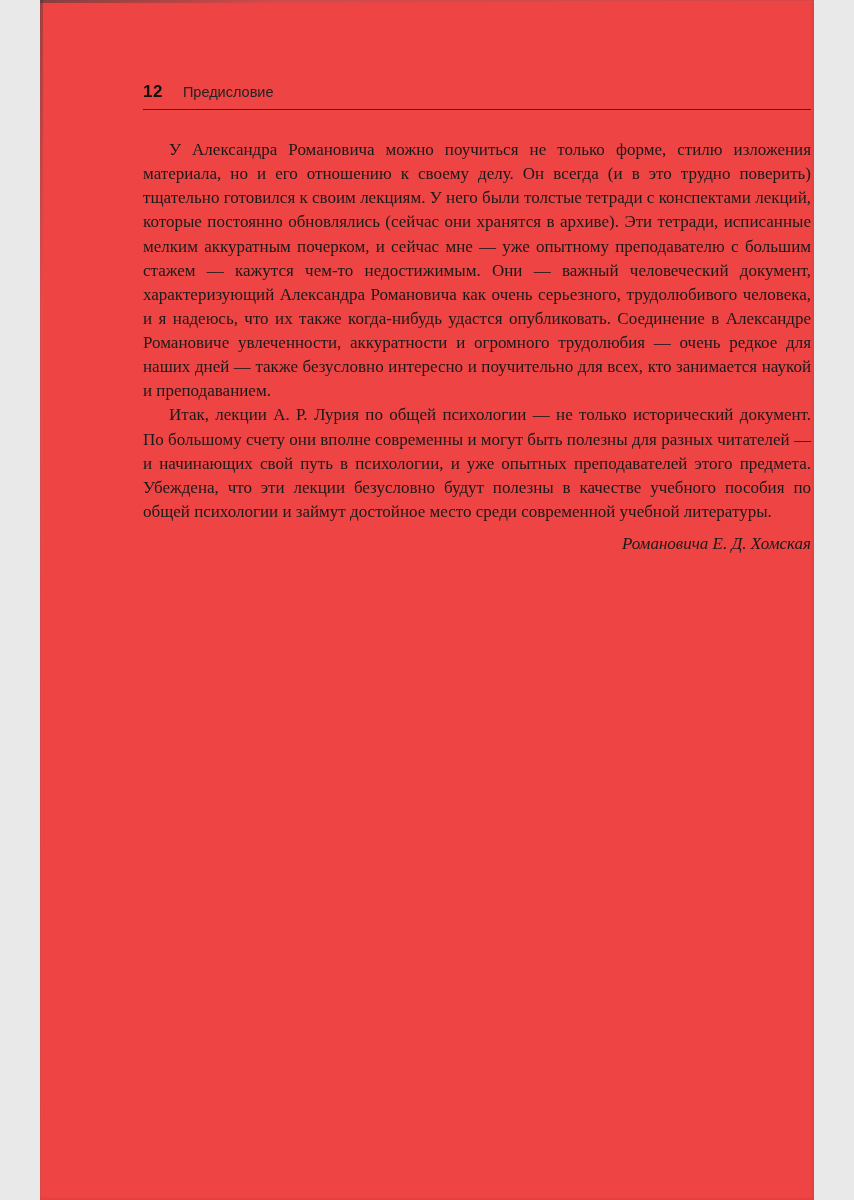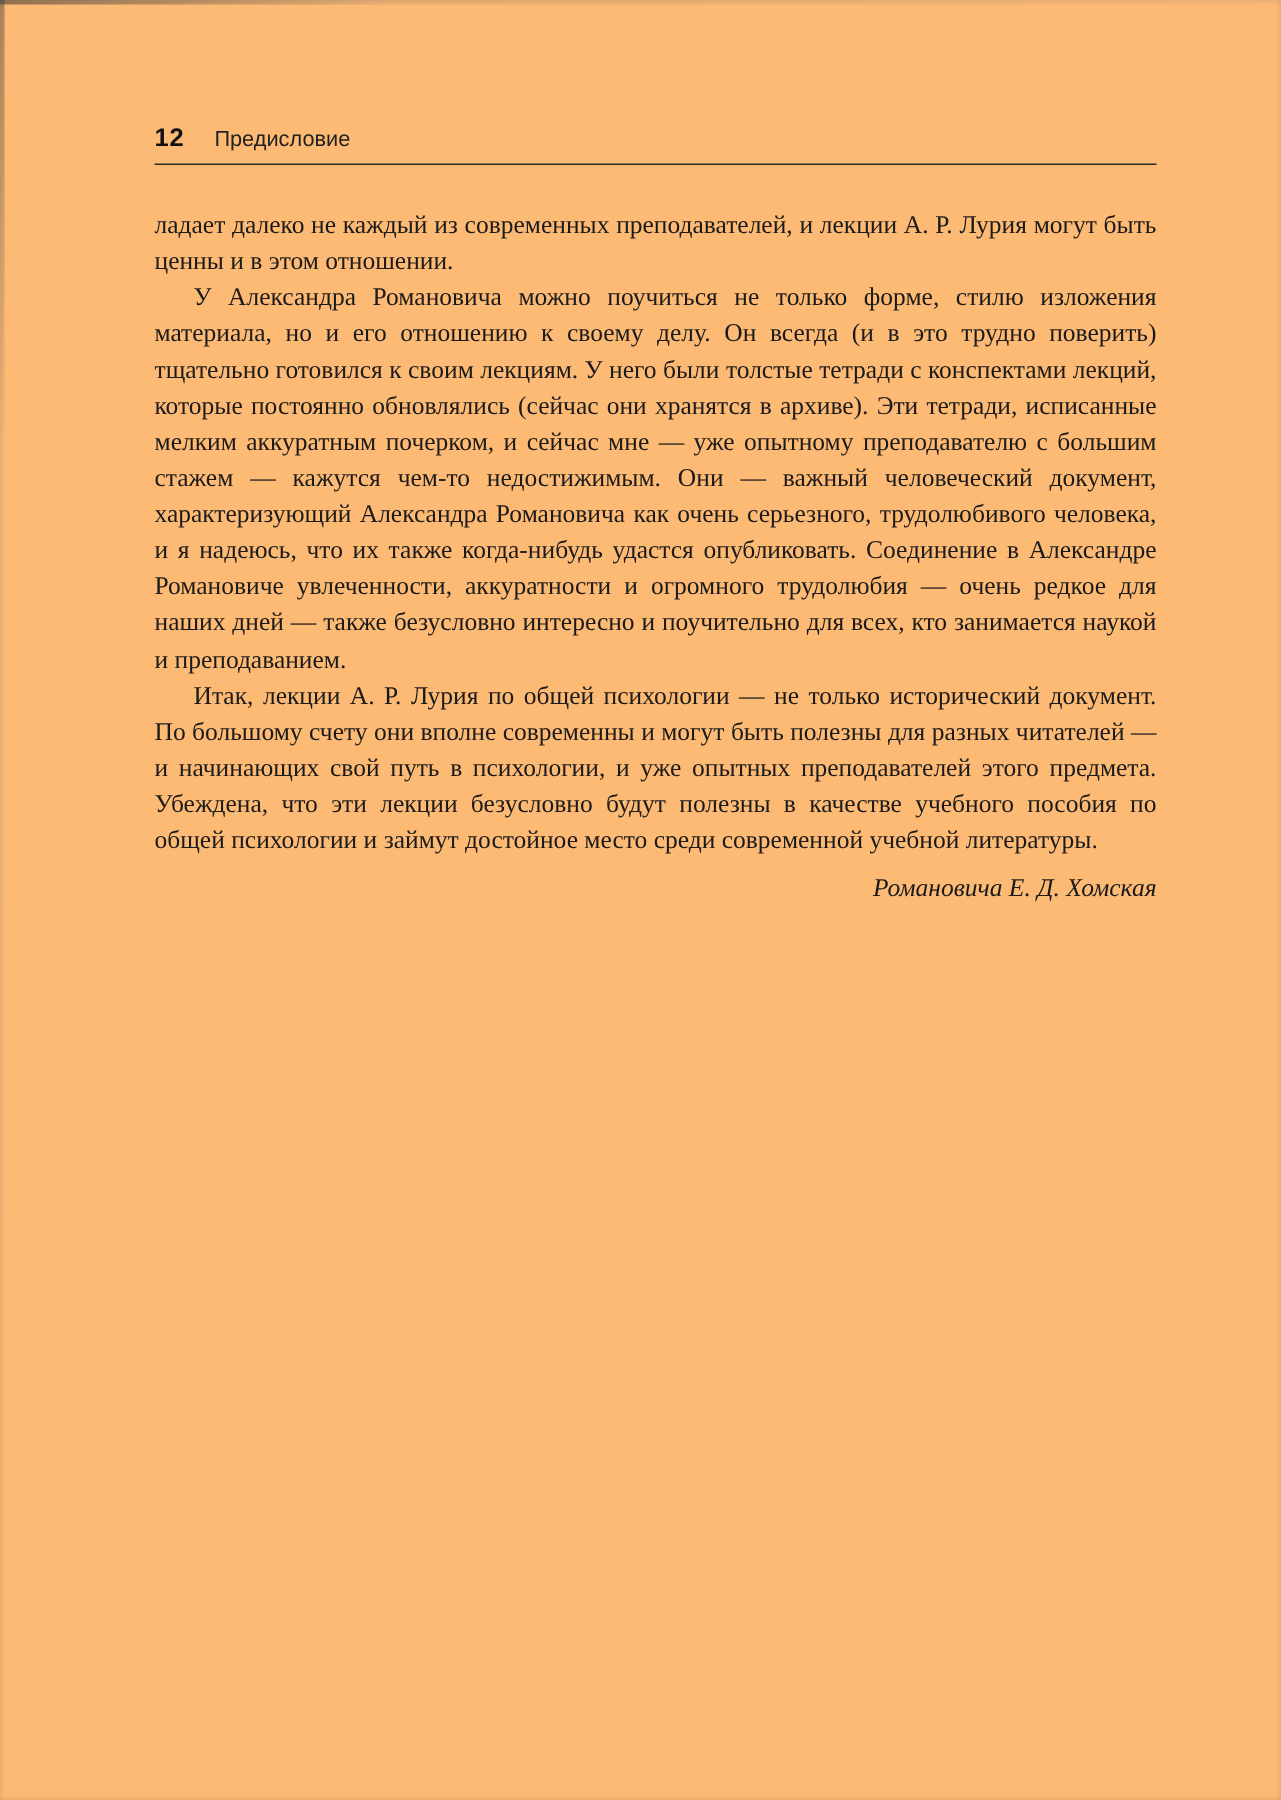--- a/index.html
+++ b/index.html
@@ -2,24 +2,24 @@
 <html><head>
 <meta charset="utf-8">
 <style>
   html, body {
     margin: 0;
     padding: 0;
     background: #e9e9e9;
   }
   .page {
     position: relative;
-    width: 854px;
+    width: 774px;
     height: 1200px;
     margin: 0 auto;
-    background: #fdba74;
+    background: #ef4444;
     box-shadow: inset 0 0 4px rgba(0,0,0,0.15);
     overflow: hidden;
     font-family: "Liberation Serif", "DejaVu Serif", serif;
     color: #1a1a1a;
   }
   .content-area {
     position: absolute;
     left: 103px;
     top: 82px;
     width: 668px;
@@ -83,21 +83,20 @@
   <div class="scan-edge-left"></div>
 
   <div class="content-area">
 
     <div class="running-header">
       <span class="page-number">12</span>
       <span class="header-title">Предисловие</span>
     </div>
 
     <div class="body-text">
-      <p>ладает далеко не каждый из современных преподавателей, и лекции А. Р. Лурия могут быть ценны и в этом отношении.</p>
       <p class="indent">У Александра Романовича можно поучиться не только форме, стилю изложения материала, но и его отношению к своему делу. Он всегда (и в это трудно поверить) тщательно готовился к своим лекциям. У него были толстые тетради с конспектами лекций, которые постоянно обновлялись (сейчас они хранятся в архиве). Эти тетради, исписанные мелким аккуратным почерком, и сейчас мне — уже опытному преподавателю с большим стажем — кажутся чем-то недостижимым. Они — важный человеческий документ, характеризующий Александра Романовича как очень серьезного, трудолюбивого человека, и я надеюсь, что их также когда-нибудь удастся опубликовать. Соединение в Александре Романовиче увлеченности, аккуратности и огромного трудолюбия — очень редкое для наших дней — также безусловно интересно и поучительно для всех, кто занимается наукой и преподаванием.</p>
       <p class="indent">Итак, лекции А. Р. Лурия по общей психологии — не только исторический документ. По большому счету они вполне современны и могут быть полезны для разных читателей — и начинающих свой путь в психологии, и уже опытных преподавателей этого предмета. Убеждена, что эти лекции безусловно будут полезны в качестве учебного пособия по общей психологии и займут достойное место среди современной учебной литературы.</p>
     </div>
 
     <div class="signature">Романовича Е. Д. Хомская</div>
 
   </div>
 </div>
 
 </body></html>

